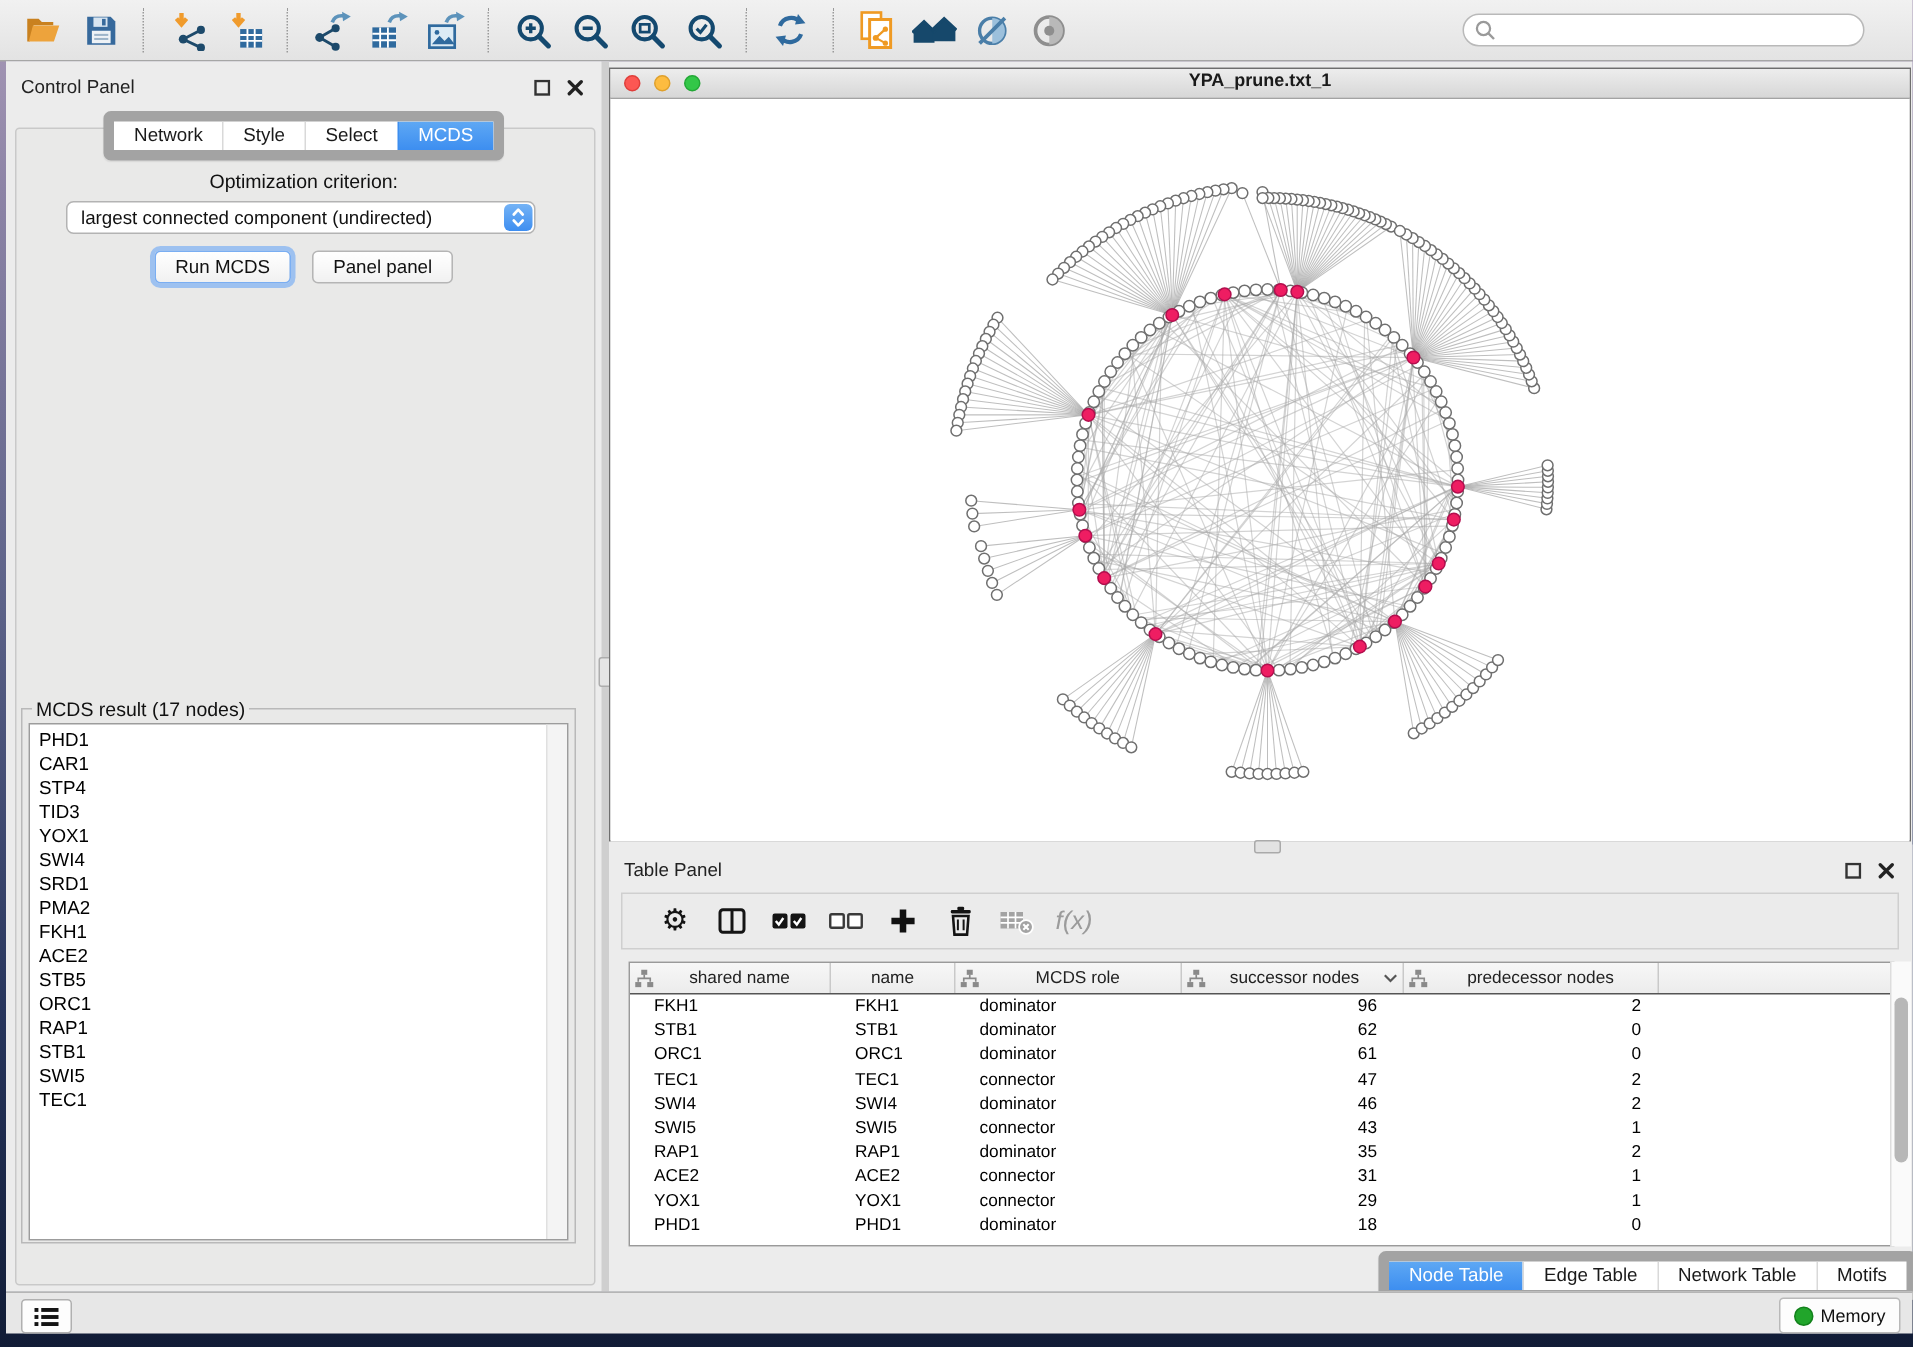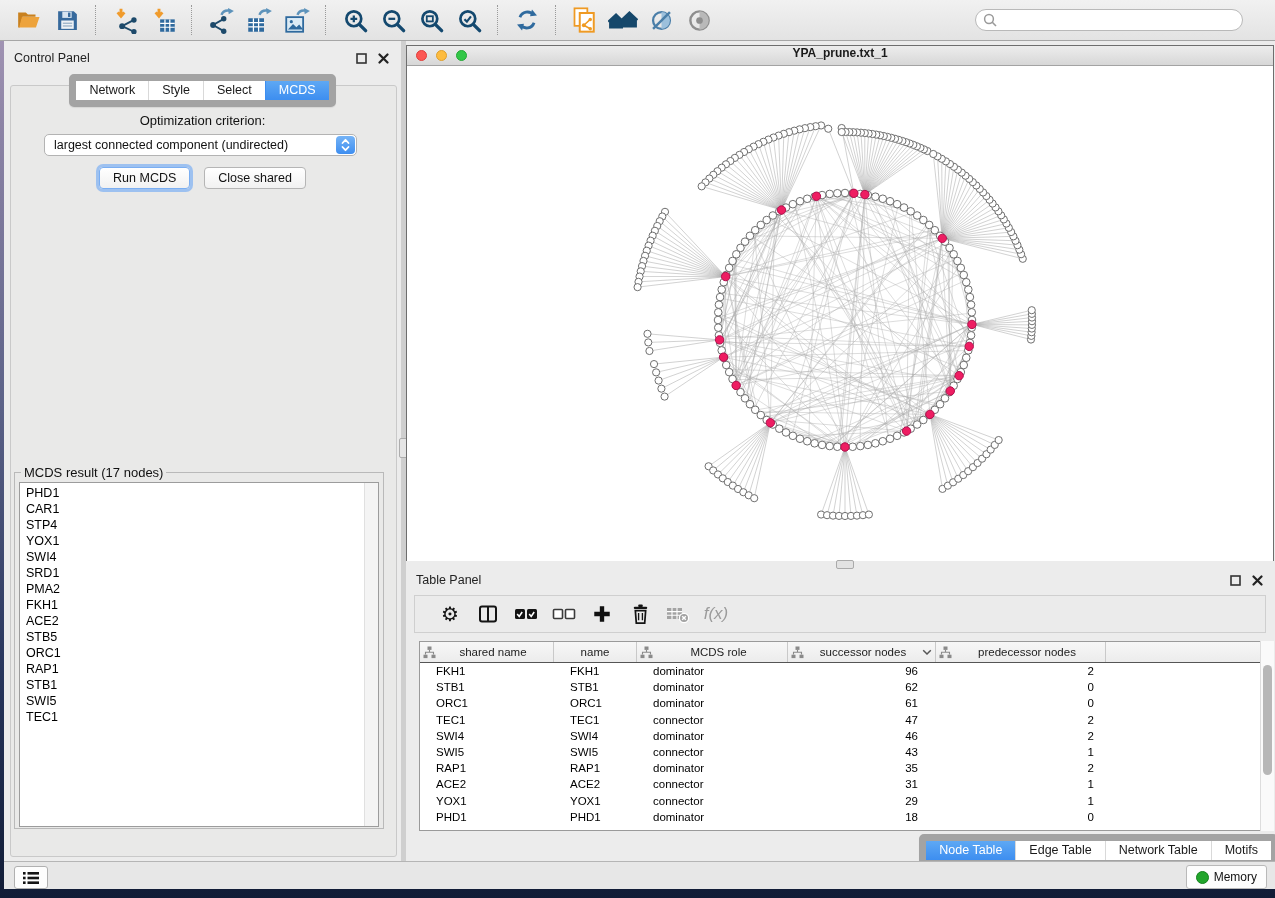--- a/index.html
+++ b/index.html
@@ -277,29 +277,30 @@
     <div class="dropdown">
       <span>largest connected component (undirected)</span>
       <span class="dd-step">
           <svg width="9" height="16" viewBox="0 0 9 16">
             <path d="M1.5 6L4.5 2.8 7.5 6M1.5 10l3 3.2 3-3.2" stroke="#fff" stroke-width="1.8" fill="none" stroke-linecap="round" stroke-linejoin="round"></path>
           </svg>
         </span>
     </div>
     <div class="btn-row">
       <button class="btn focus">Run MCDS</button>
-      <button class="btn">Close shared</button>
+      <button class="btn">Panel panel</button>
     </div>
     <fieldset class="mcds-fieldset">
       <legend>MCDS result (17 nodes)</legend>
       <div class="listbox">
         <ul>
             <li>PHD1</li>
             <li>CAR1</li>
             <li>STP4</li>
+            <li>TID3</li>
             <li>YOX1</li>
             <li>SWI4</li>
             <li>SRD1</li>
             <li>PMA2</li>
             <li>FKH1</li>
             <li>ACE2</li>
             <li>STB5</li>
             <li>ORC1</li>
             <li>RAP1</li>
             <li>STB1</li>

